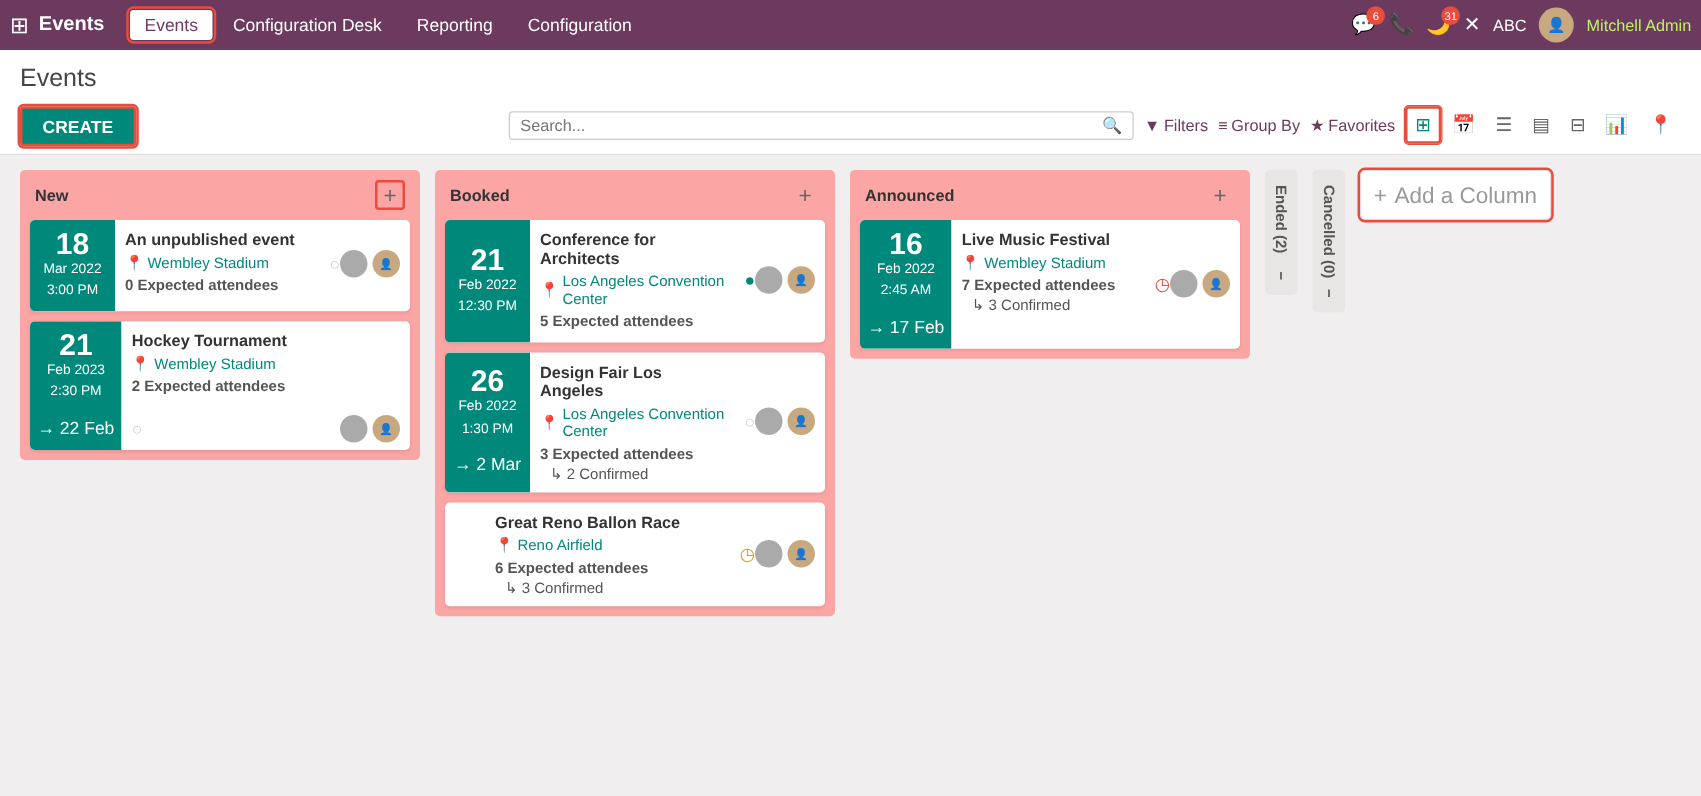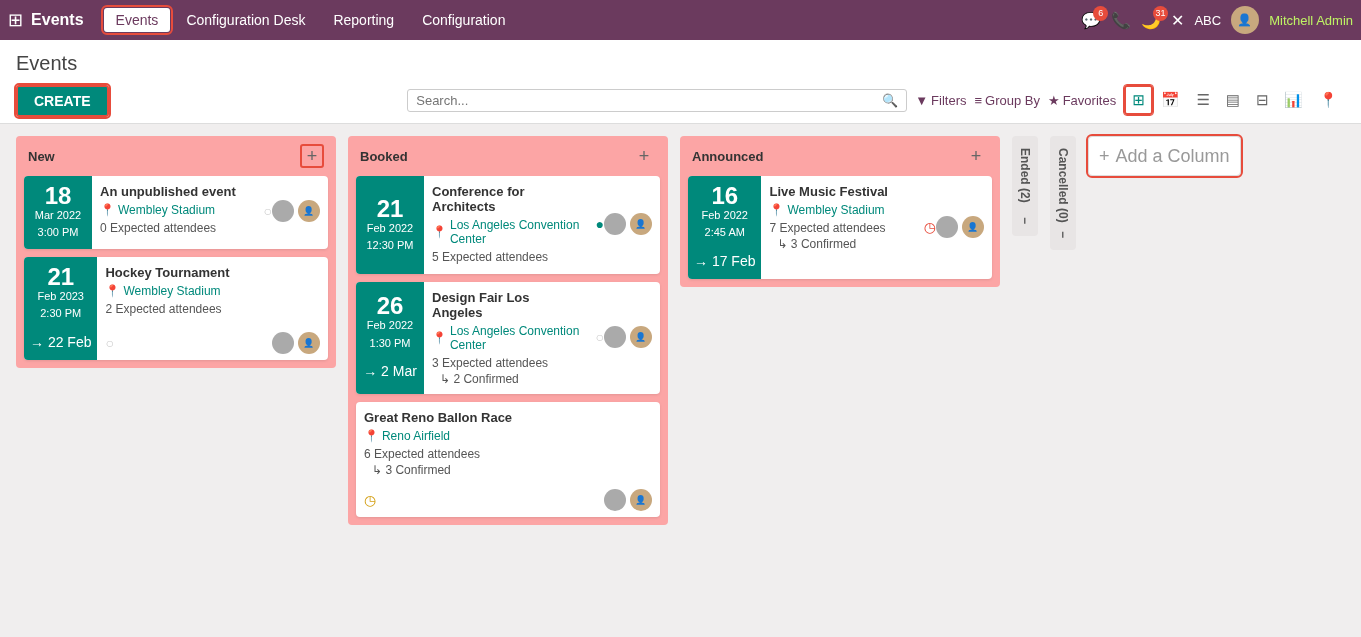--- a/index.html
+++ b/index.html
@@ -149,21 +149,21 @@
       font-size: 12px;
       line-height: 1.4;
     }
     .card-date .day { font-size: 24px; font-weight: 700; line-height: 1; }
     .card-date .month-year { font-size: 11px; }
     .card-date .time { font-size: 11px; margin-top: 2px; }
     .card-date .to-date { font-size: 14px; margin-top: 11px; }
     .card-content { padding: 8px; flex: 1; }
     .card-title { font-weight: 600; color: #333; font-size: 13px; margin-bottom: 4px; }
     .card-location { color: #00897b; font-size: 12px; display: flex; align-items: center; gap: 3px; margin-bottom: 4px; }
-    .card-attendees { color: #555; font-size: 12px; margin-bottom: 2px; }
+    .card-attendees { color: #555; font-size: 12px; margin-bottom: 2px; font-weight: bold; }
     .card-confirmed { color: #555; font-size: 12px; padding-left: 8px; }
     .card-footer { display: flex; align-items: center; justify-content: space-between; padding: 4px 8px 6px 8px; }
     .card-status-icon { font-size: 14px; color: #ccc; cursor: pointer; }
     .card-status-icon.teal { color: #00897b; }
     .card-status-icon.red { color: #e74c3c; }
     .card-status-icon.gold { color: #d4a017; }
     .card-avatars { display: flex; gap: 4px; align-items: center; }
     .card-avatar { width: 22px; height: 22px; border-radius: 50%; background: #c8a87e; font-size: 9px; display: flex; align-items: center; justify-content: center; overflow: hidden; }
     .card-avatar.gray { background: #aaa; }
 
@@ -362,21 +362,21 @@
             <div class="card-footer">
       <span class="card-status-icon gray">○</span>
       <div class="card-avatars">
         <div class="card-avatar gray"></div>
         <div class="card-avatar">👤</div>
       </div>
     </div>
           </div>
         </div>
         <div class="event-card">
-          <div style="flex: 1 1 0%; display: flex; flex-direction: column;">
+          <div style="flex: 1 1 0%; display: flex; flex-direction: row; padding-left: 32px;">
             <div class="card-content">
       <div class="card-title">Great Reno Ballon Race</div>
       <div class="card-location"><span>📍</span>Reno Airfield</div>
       <div class="card-attendees">6 Expected attendees</div>
       <div class="card-confirmed">↳ 3 Confirmed</div>
     </div>
             <div class="card-footer">
       <span class="card-status-icon gold">◷</span>
       <div class="card-avatars">
         <div class="card-avatar gray"></div>

